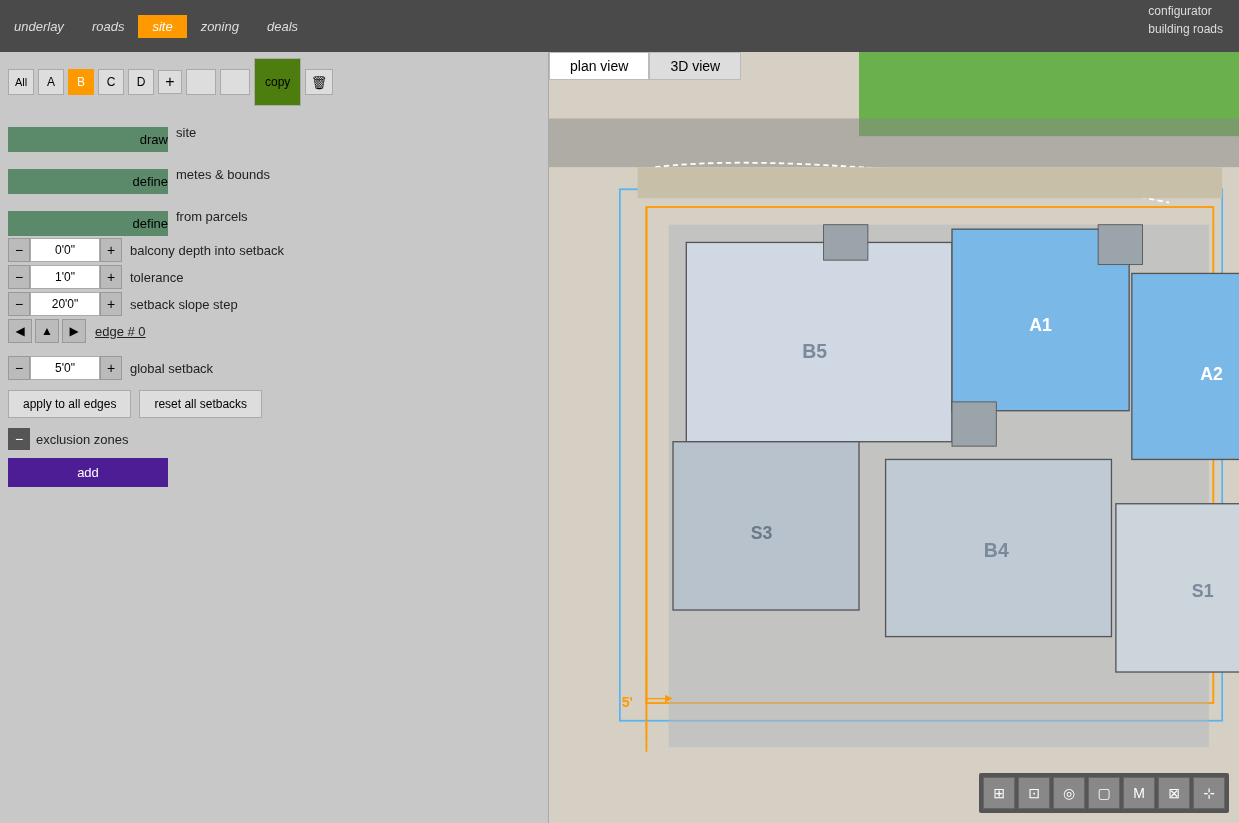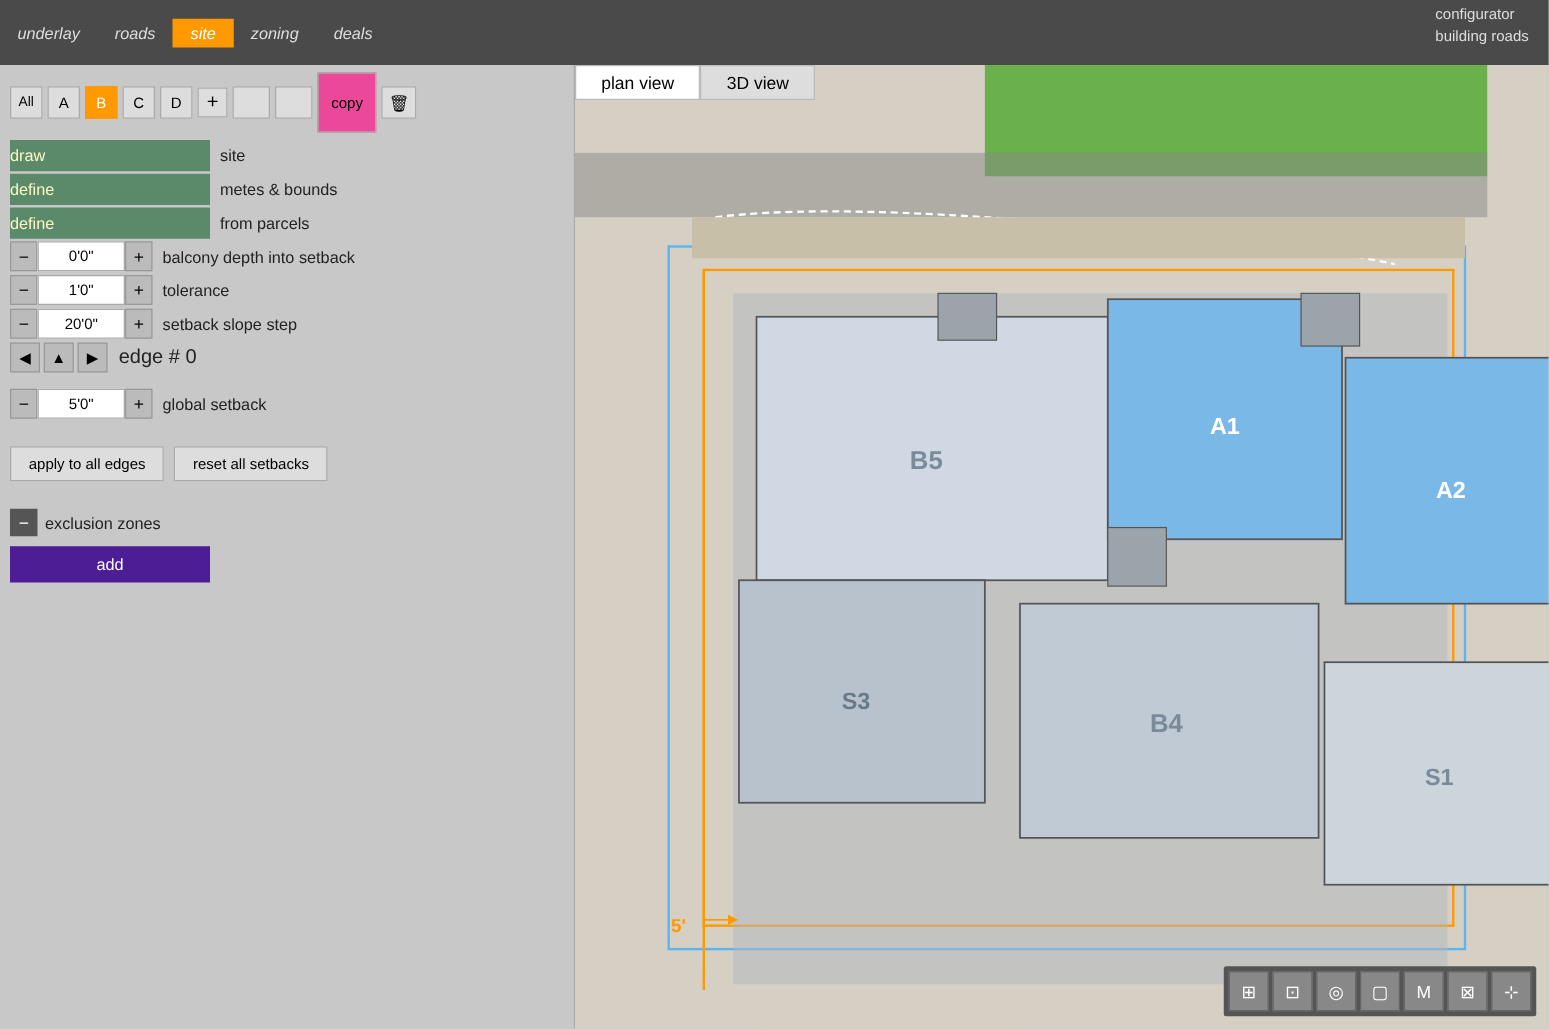--- a/index.html
+++ b/index.html
@@ -4,69 +4,69 @@
   <style>
     * { box-sizing: border-box; margin: 0; padding: 0; }
     body { font-family: Arial, sans-serif; font-size: 13px; background: #c8c8c8; width: 1239px; height: 823px; overflow: hidden; display: flex; flex-direction: column; }
     .nav-item { color: #ddd; padding: 4px 14px; cursor: pointer; font-size: 13px; }
     .nav-item.active { background: #f90; color: #fff; }
 
     
     .main { display: flex; flex: 1; }
 
     
-    .left-panel { width: 460px; background: #c8c8c8; display: flex; flex-direction: column; border-right: 1px solid #aaa; }
+    .left-panel { width: 549px; background: #c8c8c8; display: flex; flex-direction: column; border-right: 1px solid #aaa; }
 
     
     .controls { padding: 6px 8px; }
 
     
     .copy-row { display: flex; align-items: center; gap: 4px; margin-bottom: 6px; }
     .letter-btn { width: 26px; height: 26px; border: 1px solid #aaa; background: #ddd; cursor: pointer; font-size: 12px; display: flex; align-items: center; justify-content: center; }
     .letter-btn.active { background: #f90; color: #fff; border-color: #f90; }
     .letter-btn.all { font-size: 11px; }
     .plus-btn { width: 24px; height: 24px; border: 1px solid #aaa; background: #ddd; cursor: pointer; font-size: 16px; display: flex; align-items: center; justify-content: center; }
     .spacer-box { width: 30px; height: 26px; background: #ddd; border: 1px solid #aaa; }
-    .copy-btn { padding: 16px 10px; background: #ec4899; border: 1px solid #aaa; cursor: pointer; font-size: 12px; }
+    .copy-btn { padding: 16px 10px; background: #4d7c0f; border: 1px solid #aaa; cursor: pointer; font-size: 12px; }
     .del-btn { width: 28px; height: 26px; background: #ddd; border: 1px solid #aaa; cursor: pointer; display: flex; align-items: center; justify-content: center; }
 
     
     .action-row { display: flex; align-items: center; margin-bottom: 2px; }
-    .action-btn { background: #5a8a6a; color: #fef9c3; border: none; padding: 5px 0; width: 160px; text-align: left; cursor: pointer; font-size: 13px; }
+    .action-btn { background: #5a8a6a; color: #000000; border: none; padding: 5px 0; width: 160px; text-align: right; cursor: pointer; font-size: 13px; margin-top: 15px; }
     .action-label { margin-left: 8px; color: #222; font-size: 13px; }
 
     
     .num-row { display: flex; align-items: center; margin-bottom: 3px; }
     .num-minus { width: 22px; height: 24px; background: #bbb; border: 1px solid #999; cursor: pointer; display: flex; align-items: center; justify-content: center; font-size: 14px; }
     .num-input { width: 70px; height: 24px; border: 1px solid #aaa; background: #fff; text-align: center; font-size: 12px; }
     .num-plus { width: 22px; height: 24px; background: #bbb; border: 1px solid #999; cursor: pointer; display: flex; align-items: center; justify-content: center; font-size: 14px; }
     .num-label { margin-left: 8px; color: #222; font-size: 13px; }
 
     
     .edge-row { display: flex; align-items: center; margin-bottom: 3px; gap: 3px; }
     .arrow-btn { width: 24px; height: 24px; background: #bbb; border: 1px solid #999; cursor: pointer; display: flex; align-items: center; justify-content: center; font-size: 12px; }
-    .edge-label { margin-left: 6px; color: #222; font-size: 16px; }
+    .edge-label { margin-left: 6px; color: #222; font-size: 13px; text-decoration: underline; }
 
     
     .clamp-row { display: flex; align-items: center; margin-bottom: 6px; gap: 0; }
     .clamp-btn { background: #bbb; border: 1px solid #999; padding: 4px 10px; cursor: pointer; font-size: 12px; }
     .clamp-dropdown { width: 22px; height: 26px; background: #bbb; border: 1px solid #999; cursor: pointer; display: flex; align-items: center; justify-content: center; }
     .clamp-label { margin-left: 8px; color: #222; font-size: 13px; }
 
     
     .setback-box { margin: 4px 8px; border: 1px dashed #999; background: #bbb; height: 230px; display: flex; align-items: center; justify-content: center; position: relative; }
     .setback-box-inner { display: flex; flex-direction: column; gap: 6px; width: 100%; padding: 10px; }
     .sb-stripe { height: 18px; background: #aaa; border-radius: 2px; }
     .setback-plus-label { position: absolute; color: #888; font-size: 18px; }
 
     
     .global-row { display: flex; align-items: center; margin: 4px 8px; }
 
     
-    .btn-row { display: flex; gap: 8px; margin: 18px 8px; }
+    .btn-row { display: flex; gap: 8px; margin: 6px 8px; }
     .apply-btn { background: #ddd; border: 1px solid #aaa; padding: 6px 14px; cursor: pointer; font-size: 12px; }
 
     
     .excl-row { display: flex; align-items: center; margin: 4px 8px; gap: 6px; }
     .excl-minus { width: 22px; height: 22px; background: #555; color: #fff; border: none; cursor: pointer; display: flex; align-items: center; justify-content: center; font-size: 14px; }
     .excl-label { font-size: 13px; color: #222; }
     .add-btn { background: #4c1d95; color: #fff; border: none; padding: 7px 0; width: 160px; text-align: center; cursor: pointer; font-size: 13px; margin: 4px 8px; }
 
     
     .right-panel { flex: 1; position: relative; overflow: hidden; background: #d6d0c4; }

